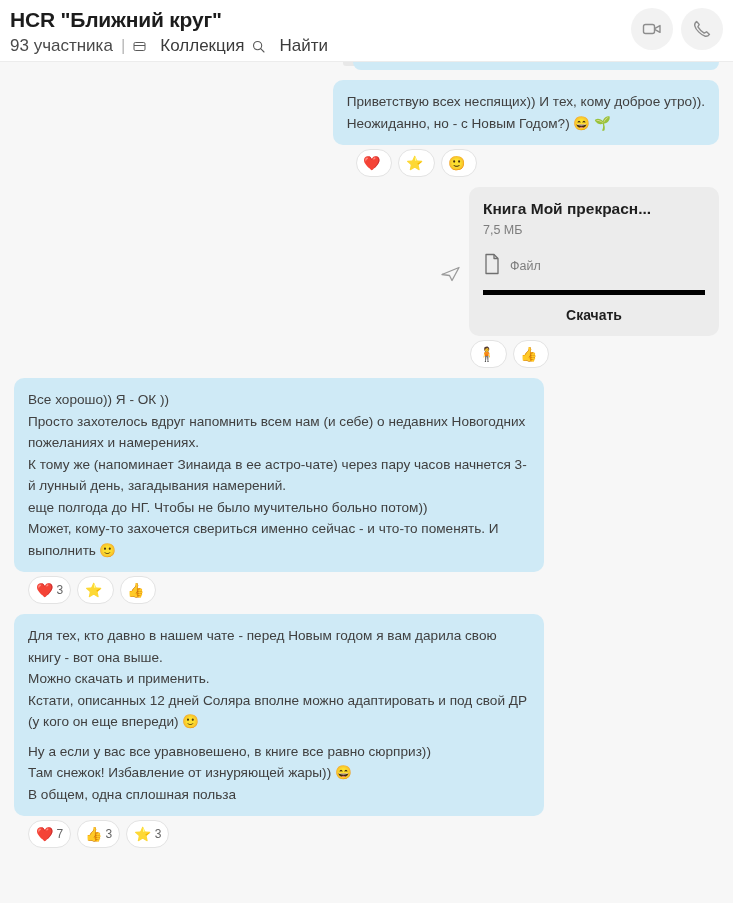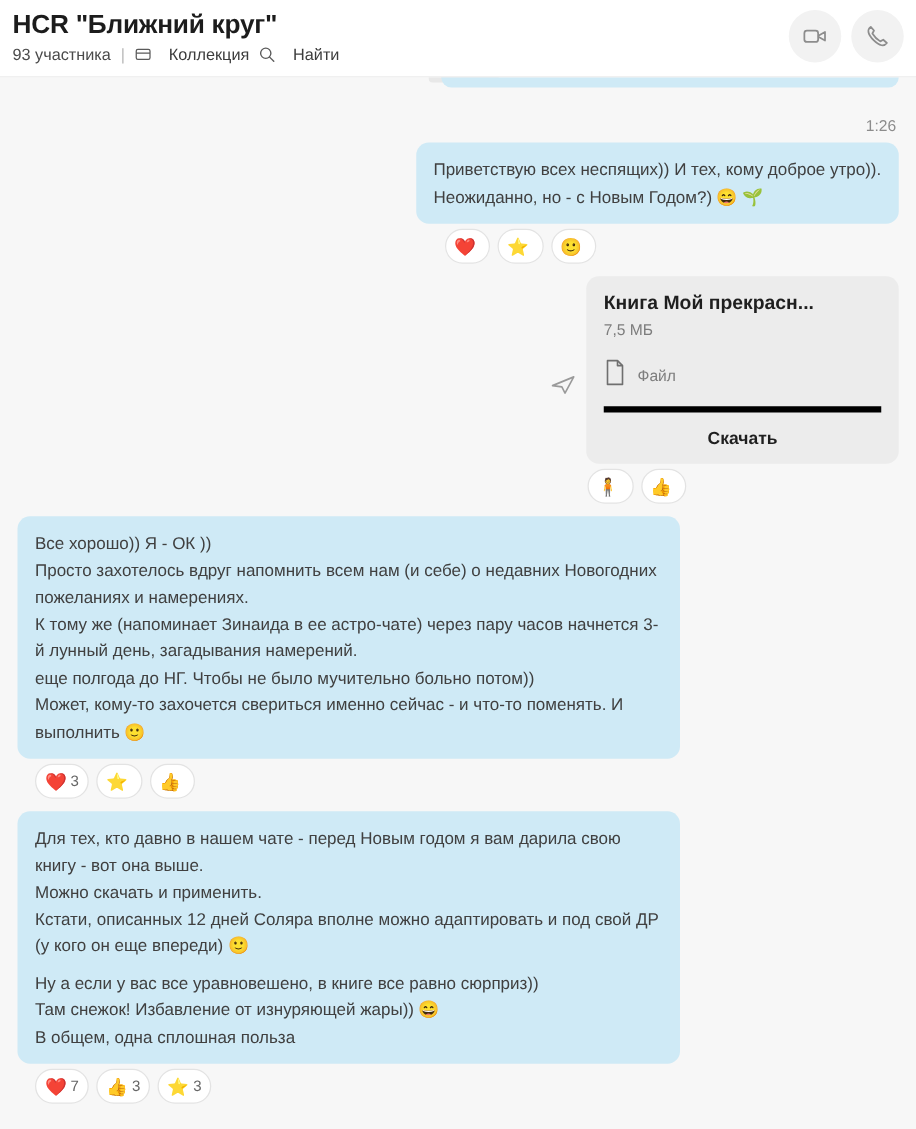--- a/index.html
+++ b/index.html
@@ -30,21 +30,21 @@
     color: #1c1c1c;
     letter-spacing: -0.2px;
     line-height: 27px;
     white-space: nowrap;
   }
   .sub-row {
     display: flex;
     align-items: center;
     gap: 8px;
     margin-top: 3px;
-    font-size: 13px;
+    font-size: 17px;
     color: #5a5a5a;
   }
   .sub-row .members { color: #4a4a4a; }
   .sub-row .sep { color: #b8b8b8; }
   .sub-link {
     display: inline-flex;
     align-items: center;
     gap: 14px;
     color: #3c3c3c;
     cursor: pointer;
@@ -244,21 +244,20 @@
     </div>
   </div>
 
   <div class="messages">
 
     <div class="partial-top">
       <div class="partial-grey"></div>
       <div class="partial-bubble"></div>
     </div>
 
-    <div class="timestamp-row">1:26</div>
 
     <div class="row out">
       <div class="bubble blue">
         <p>Приветствую всех неспящих)) И тех, кому доброе утро)).</p>
         <p>Неожиданно, но - с Новым Годом?) 😄 🌱</p>
       </div>
     </div>
     <div class="reactions out">
       <div class="reaction">
         <span>❤️</span>

